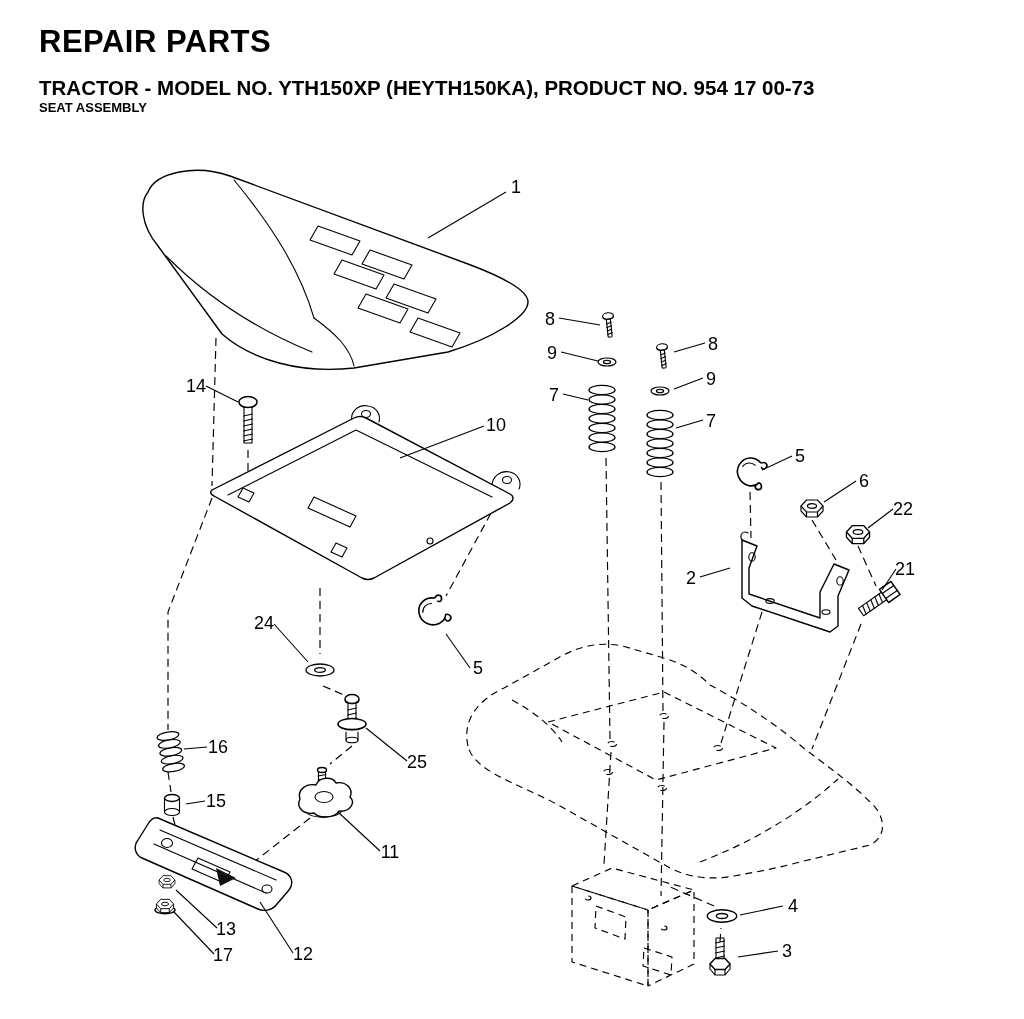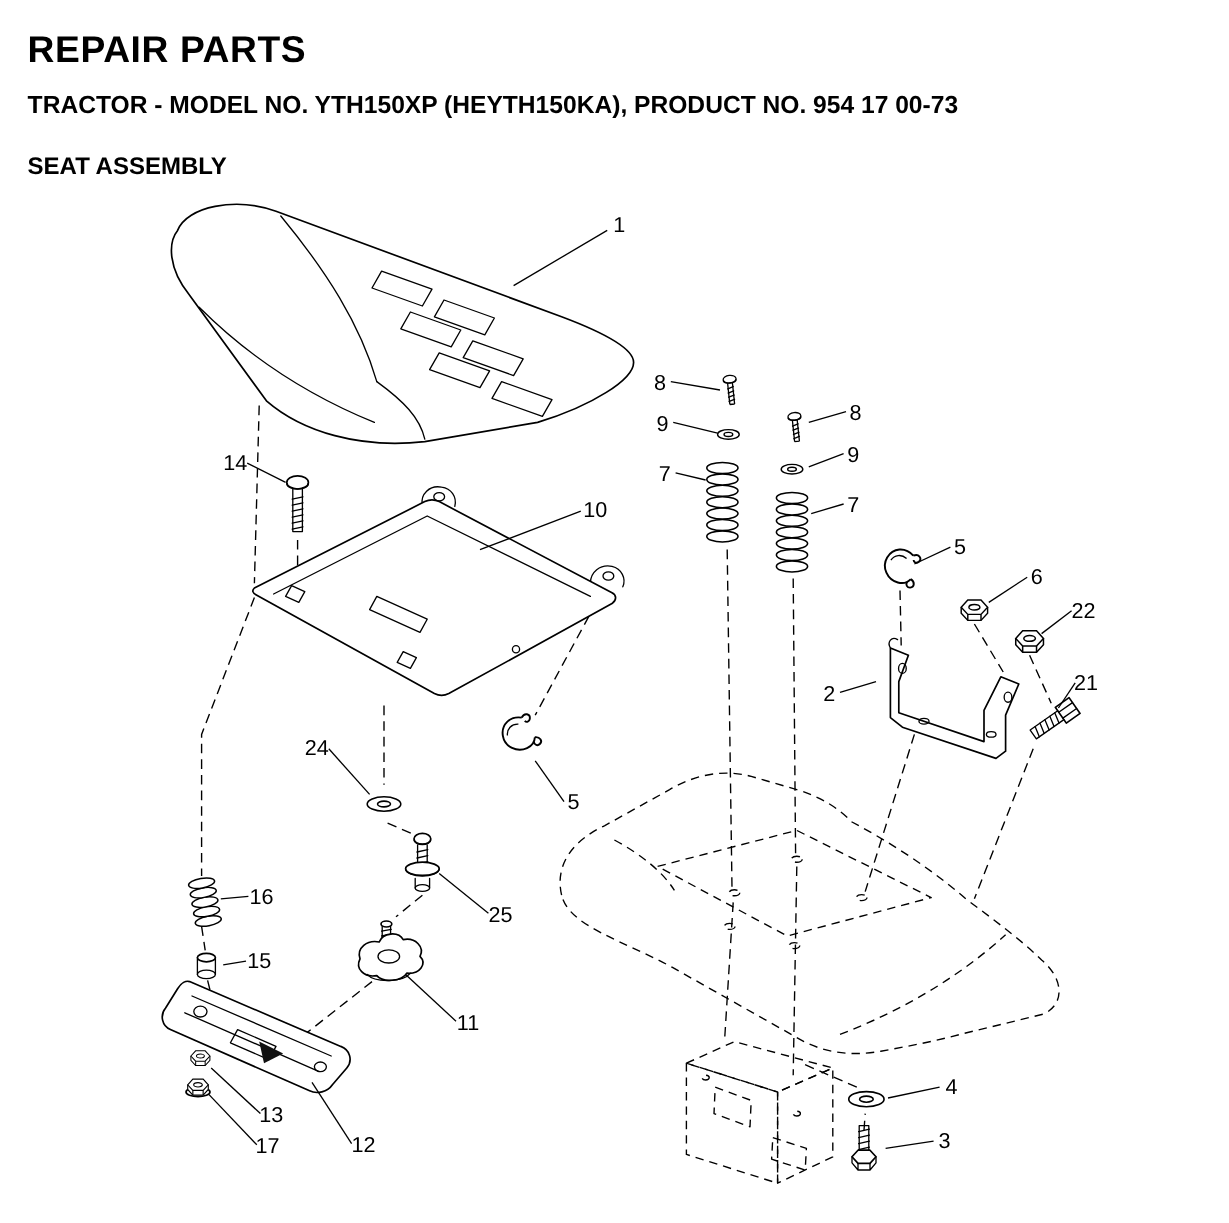--- a/index.html
+++ b/index.html
@@ -1,21 +1,21 @@
 <!DOCTYPE html>
 <html><head>
 <meta charset="utf-8">
 <style>
   html,body{margin:0;padding:0;background:#fff;}
   .page{position:relative;width:1024px;height:1019px;background:#fff;overflow:hidden;
         font-family:"Liberation Sans",sans-serif;color:#000;}
-  .header{position:absolute;top:26px;left:23px;right:16px;z-index:2;}
+  .header{position:absolute;top:26px;left:39px;right:16px;z-index:2;}
   .title{font-size:31px;font-weight:bold;letter-spacing:.5px;line-height:1;}
   .subtitle{font-size:20.5px;font-weight:bold;margin-top:20px;line-height:1.1;}
-  .section{font-size:20px;font-weight:bold;margin-top:28px;}
+  .section{font-size:13px;font-weight:bold;margin-top:0;}
   svg.diagram{position:absolute;left:0;top:0;width:1024px;height:1019px;z-index:1;}
   svg text{font-family:"Liberation Sans",sans-serif;font-size:18px;fill:#000;}
   .ln{stroke:#000;stroke-width:1.1;fill:none;}
   .part{stroke:#000;stroke-width:1.4;fill:#fff;stroke-linejoin:round;stroke-linecap:round;}
   .det{stroke:#000;stroke-width:1.1;fill:none;stroke-linejoin:round;stroke-linecap:round;}
   .dash{stroke:#000;stroke-width:1.15;fill:none;stroke-dasharray:8,5;}
   .ghost{stroke:#000;stroke-width:1.15;fill:none;stroke-dasharray:7,5;stroke-linejoin:round;}
 </style>
 </head>
 <body>

